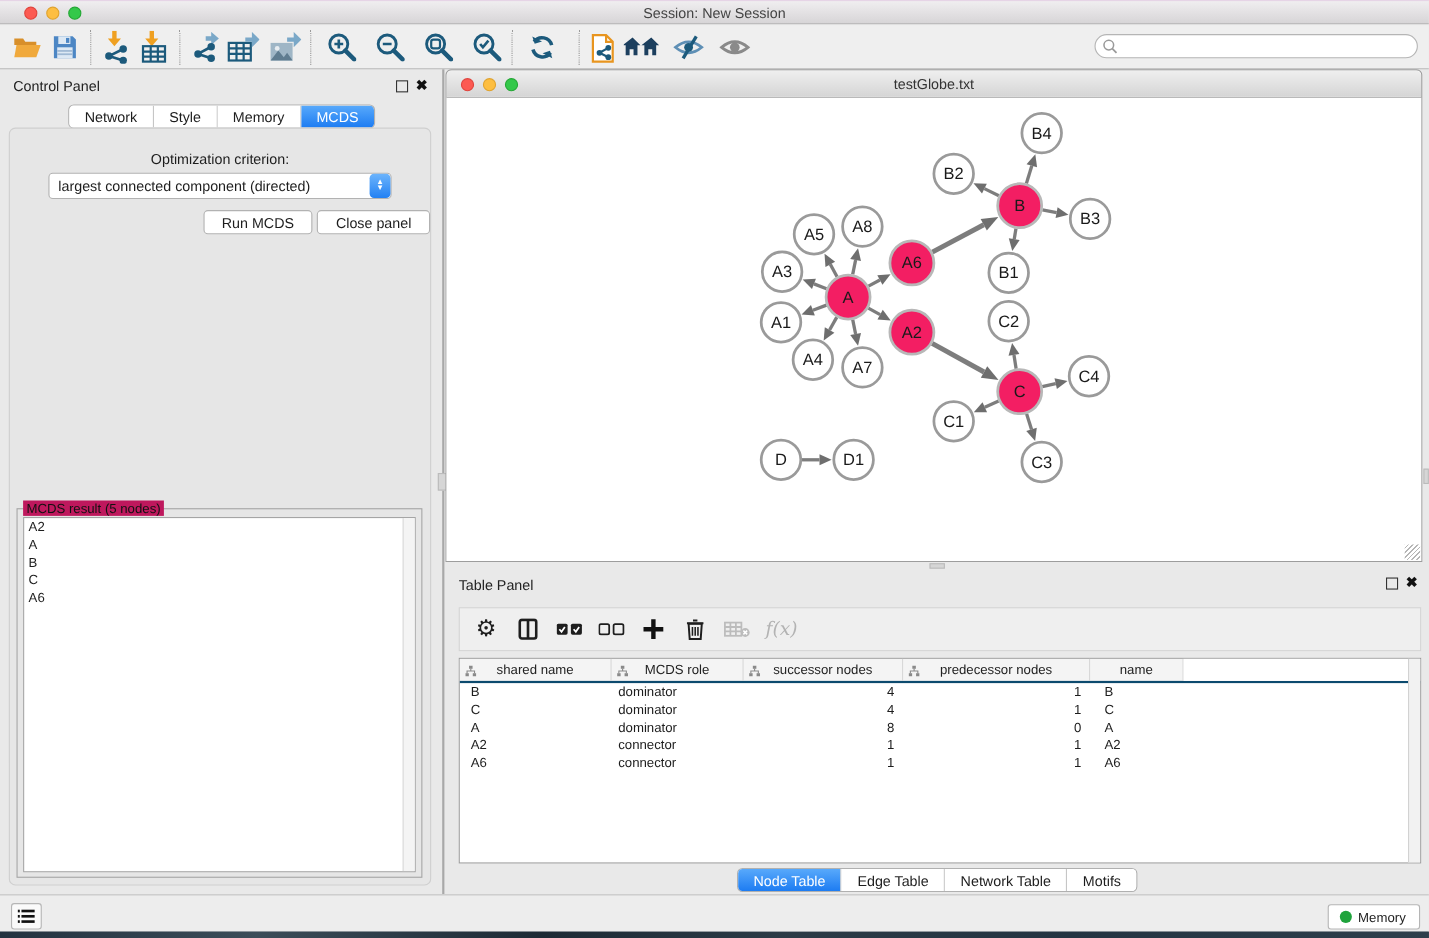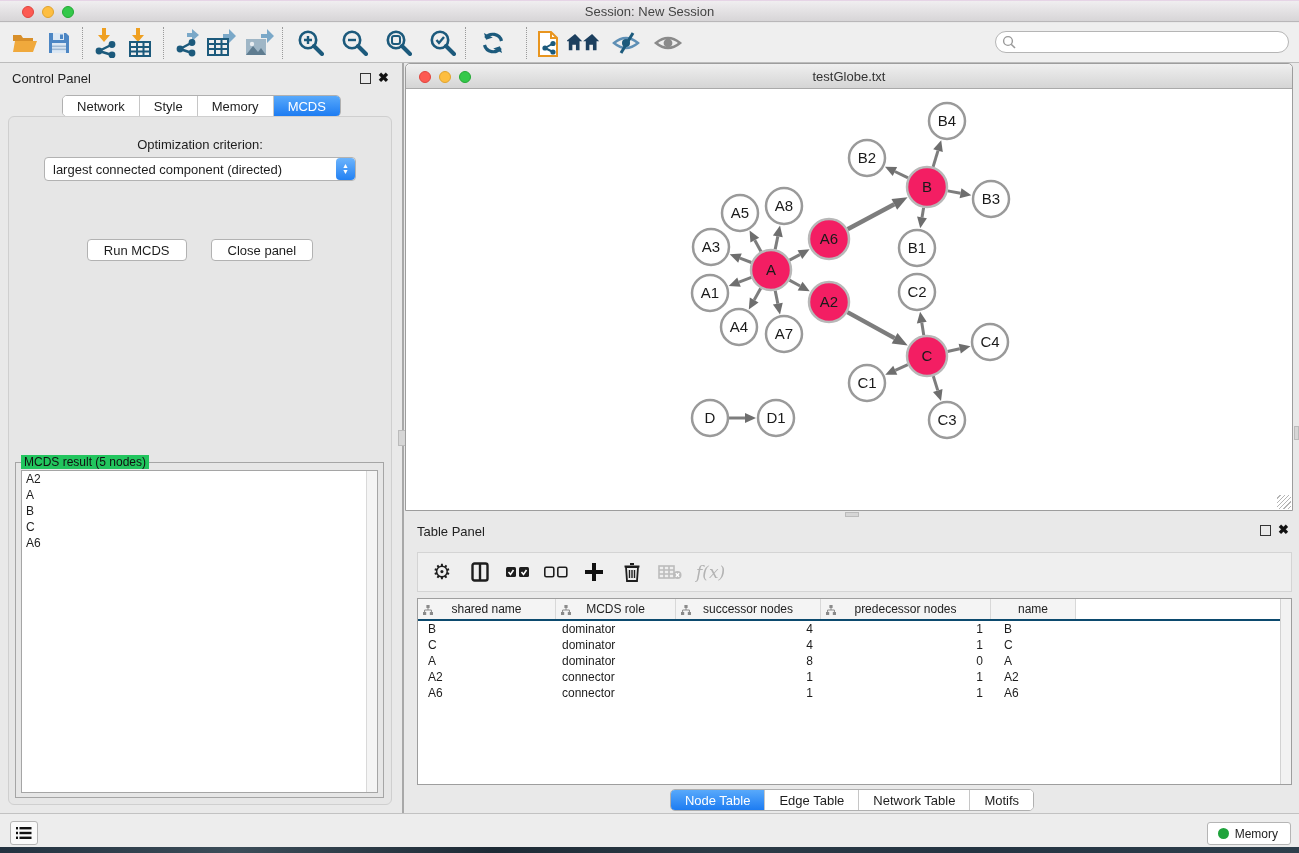--- a/index.html
+++ b/index.html
@@ -38,25 +38,25 @@
   .tabbar .tab.active { background:linear-gradient(#58a9fb,#1d7cf2); color:#fff; }
   .cp-body { position:absolute; left:8px; top:116px; width:384px; height:689px; background:#e6e6e6;
     border:1px solid #cfcfcf; border-radius:6px; }
   .opt-label { position:absolute; left:0; top:20px; width:100%; text-align:center; font-size:13px; }
   .dropdown { position:absolute; left:35px; top:40px; width:312px; height:24px; background:#fff;
     border:1px solid #b2b2b2; border-radius:4px; display:flex; align-items:center; cursor:pointer; }
   .dropdown .val { flex:1; padding-left:8px; font-size:13px; }
   .dropdown .stepper { width:19px; height:22px; margin-right:0px; border-radius:4px;
     background:linear-gradient(#6cb4fc,#2381f3); color:#fff; display:flex; flex-direction:column;
     align-items:center; justify-content:center; font-size:7px; line-height:6px; }
-  .btnrow { position:absolute; left:0; top:74px; width:100%; display:flex; justify-content:center; gap:24px;margin-top:48px; }
+  .btnrow { position:absolute; left:0; top:74px; width:100%; display:flex; justify-content:flex-end; gap:4px; }
   .pushbtn { height:22px; padding:0 16px; background:#fff; border:1px solid #b2b2b2; border-radius:4px;
     font-size:13px; display:flex; align-items:center; cursor:pointer; color:#1d1d1d; }
   .groupbox { position:absolute; left:6px; top:345px; width:369px; height:336px; border:1px solid #a5a5a5; }
-  .groupbox .legend { position:absolute; left:5px; top:-8px; background:#22c55e; padding:0 3px; font-size:12px; color:#111; }
+  .groupbox .legend { position:absolute; left:5px; top:-8px; background:#be185d; padding:0 3px; font-size:12px; color:#111; }
   .mcds-list { position:absolute; left:5px; top:7px; width:357px; height:323px; background:#fff; border:1px solid #a5a5a5;
     font-size:12px; overflow:hidden; }
   .mcds-list .item { height:16px; line-height:16px; padding-left:4px; }
   .mcds-scroll { position:absolute; right:0; top:0; width:11px; height:100%; background:#f4f4f4; border-left:1px solid #d9d9d9; }
   .v-split { position:absolute; left:402px; top:63px; width:2px; height:750px; background:#a8a8a8; }
   .v-split .handle { position:absolute; left:-4px; top:367px; width:9px; height:16px; background:#d6d6d6; border:1px solid #bbb; }
 
   
   .net-win { position:absolute; left:405px; top:63px; width:888px; height:448px;
     border:1px solid #9d9d9d; border-radius:5px 5px 0 0; background:#fff; }

